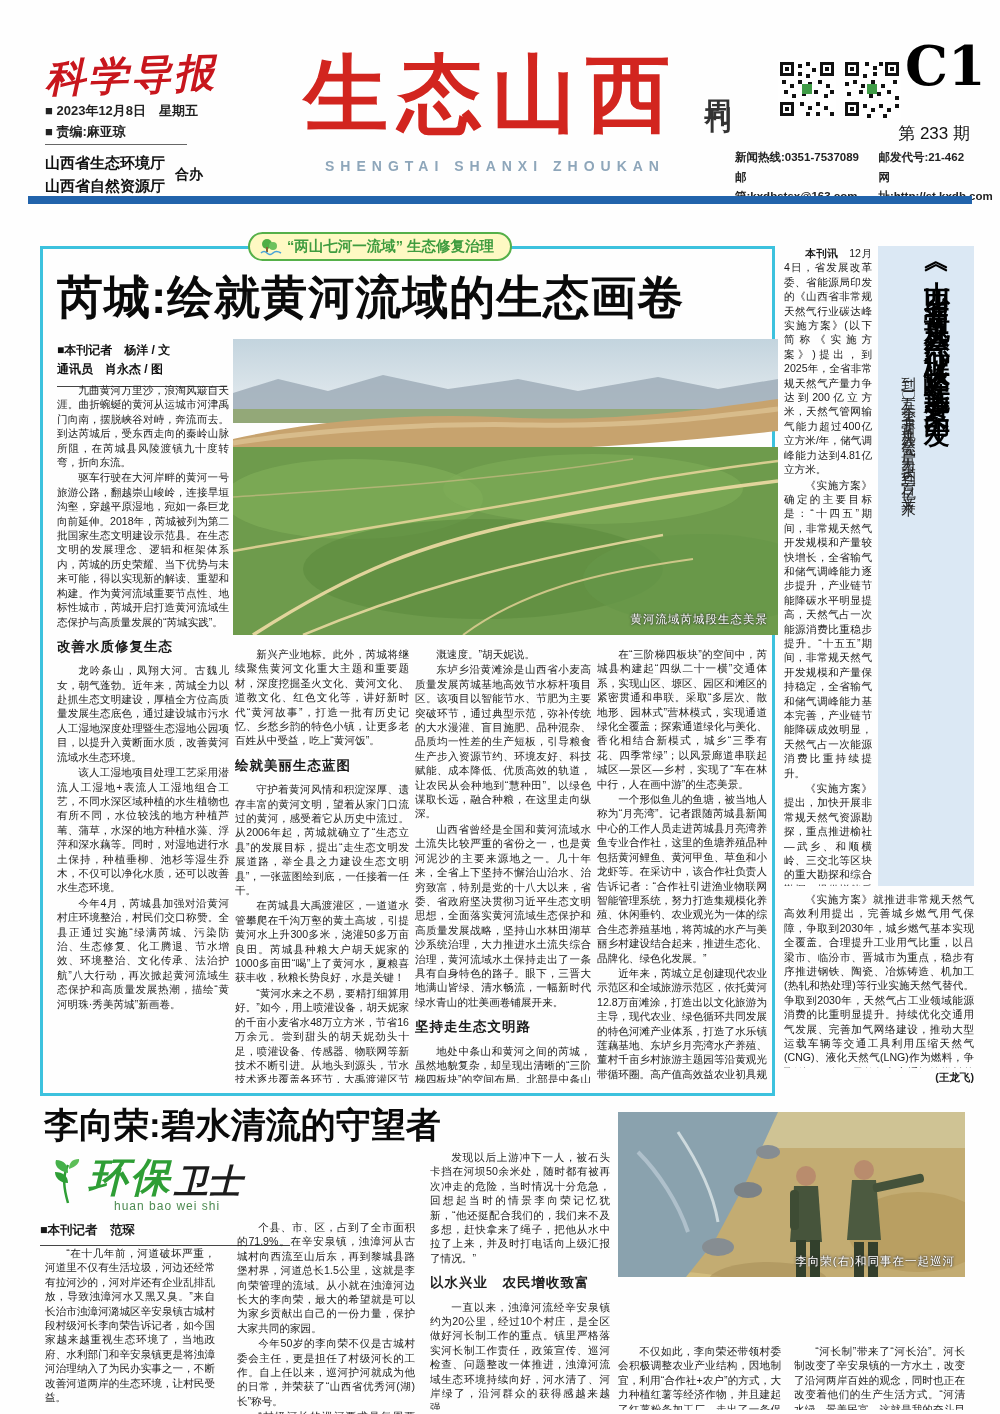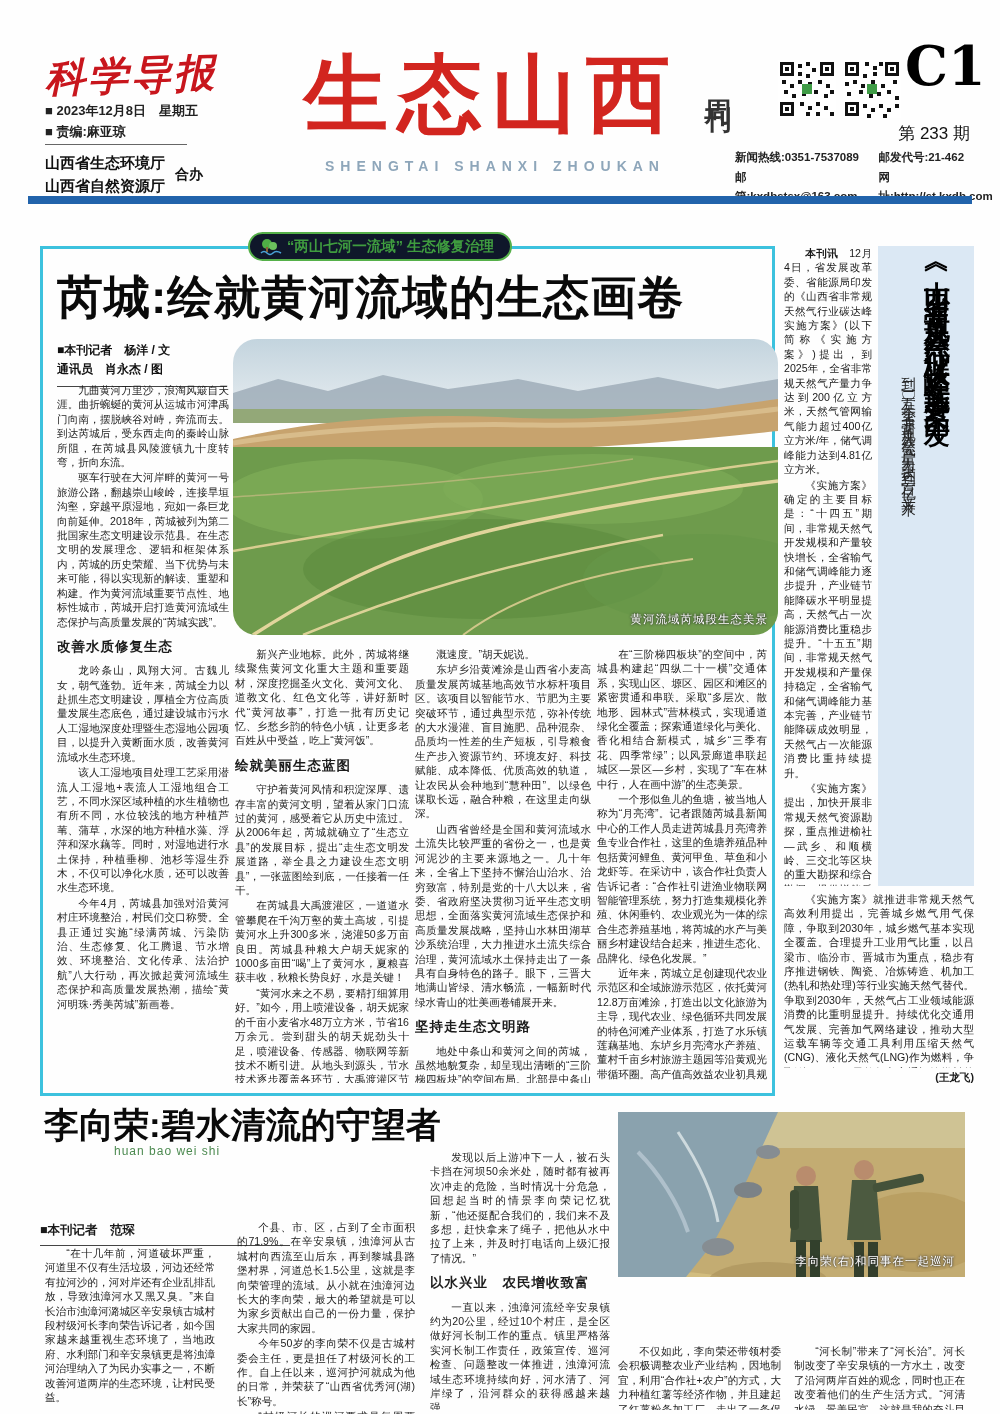--- a/index.html
+++ b/index.html
@@ -22,28 +22,28 @@
           letter-spacing:6px;color:#8ea6ba;font-weight:bold;}
   .qr{position:absolute;top:60px;width:58px;height:58px;}
   .page-no{position:absolute;left:905px;top:34px;font-family:"DejaVu Serif",serif;font-weight:bold;
            font-size:54px;color:#000;}
   .issue{position:absolute;left:870px;top:122px;width:100px;text-align:right;font-size:17px;color:#111;}
   .contacts{position:absolute;left:735px;top:148px;display:flex;gap:14px;font-size:11.5px;color:#222;}
   .contacts div{line-height:1.7;font-weight:bold;}
   .band{position:absolute;left:28px;top:196px;width:944px;height:8px;background:#2163ab;}
   
   #mainbox{position:absolute;left:40px;top:246px;width:735px;height:850px;border:3px solid #3cc2de;box-sizing:border-box;}
-  .kicker{position:absolute;left:205px;top:-17px;background:#0f172a;border:2px solid #55b049;
+  .kicker{position:absolute;left:205px;top:-17px;background:#fef9c3;border:2px solid #55b049;
           border-radius:16px;padding:3px 16px 3px 10px;font-size:14.5px;font-weight:bold;color:#3f9c3f;
           display:flex;align-items:center;gap:5px;white-space:nowrap;}
   .headline{position:absolute;left:14px;top:18px;width:700px;font-size:46px;font-weight:bold;color:#0a0a0a;
             letter-spacing:1px;white-space:nowrap;}
   .byline{position:absolute;left:14px;top:92px;width:170px;font-size:12px;font-weight:bold;color:#111;
           border-bottom:1px solid #444;padding-bottom:7px;line-height:1.6;}
-  .photo1{position:absolute;left:190px;top:90px;width:545px;height:296px;overflow:hidden;border-radius:24px;}
+  .photo1{position:absolute;left:190px;top:90px;width:545px;height:296px;overflow:hidden;}
   .photo-cap{position:absolute;right:10px;bottom:8px;color:#fff;font-size:11.5px;
              text-shadow:0 0 3px #333,0 0 2px #333;letter-spacing:1px;}
   .body-text{font-size:10.6px;line-height:1.36;text-align:justify;color:#1c1c1c;overflow:hidden;position:absolute;}
   .body-text p{margin:0 0 1px;text-indent:2em;}
   .body-text .sub{font-size:13.5px;font-weight:bold;margin:9px 0 7px;text-indent:0;letter-spacing:1px;}
   #m-col1{left:14px;top:134px;width:172px;height:696px;}
   #m-col2{left:192px;top:398px;width:174px;height:436px;}
   #m-col3{left:372px;top:398px;width:176px;height:436px;}
   #m-col4{left:554px;top:398px;width:170px;height:436px;}
   
@@ -291,20 +291,30 @@
       <div class="txt">
         <p>《实施方案》就推进非常规天然气高效利用提出，完善城乡燃气用气保障，争取到2030年，城乡燃气基本实现全覆盖。合理提升工业用气比重，以吕梁市、临汾市、晋城市为重点，稳步有序推进钢铁、陶瓷、冶炼铸造、机加工(热轧和热处理)等行业实施天然气替代。争取到2030年，天然气占工业领域能源消费的比重明显提升。持续优化交通用气发展、完善加气网络建设，推动大型运载车辆等交通工具利用压缩天然气(CNG)、液化天然气(LNG)作为燃料，争取到2030年，天然气占交通运输燃料的比重明显提升。</p>
       </div>
       <div class="author">(王龙飞)</div>
     </div>
   </div>
 
   <div class="b-headline">李向荣:碧水清流的守望者</div>
 
   <div id="b-logo">
+    <div class="logo-line">
+      <svg width="34" height="46" viewBox="0 0 34 46">
+        <path d="M16,44 C12,30 10,18 16,6" stroke="#2e9e35" stroke-width="2.5" fill="none"></path>
+        <path d="M16,14 C6,12 2,6 4,1 C12,1 16,6 16,14 Z" fill="#45b04a"></path>
+        <path d="M16,24 C8,24 3,19 3,13 C11,13 16,17 16,24 Z" fill="#2e9e35"></path>
+        <path d="M17,10 C24,8 28,3 27,0 C20,0 17,4 17,10 Z" fill="#5cbe57"></path>
+      </svg>
+      <span class="logo-green">环保</span>
+      <span class="logo-black">卫士</span>
+    </div>
     <div class="logo-pinyin">huan bao wei shi</div>
   </div>
 
   <div class="b-byline">■本刊记者　范琛</div>
 
   <div id="b-col1" class="body-text">
     <p>“在十几年前，河道破坏严重，河道里不仅有生活垃圾，河边还经常有拉河沙的，河对岸还有企业乱排乱放，导致浊漳河水又黑又臭。”来自长治市浊漳河潞城区辛安泉镇古城村段村级河长李向荣告诉记者，如今国家越来越重视生态环境了，当地政府、水利部门和辛安泉镇更是将浊漳河治理纳入了为民办实事之一，不断改善河道两岸的生态环境，让村民受益。</p>
 
   </div>
   <div id="b-col2" class="body-text">

